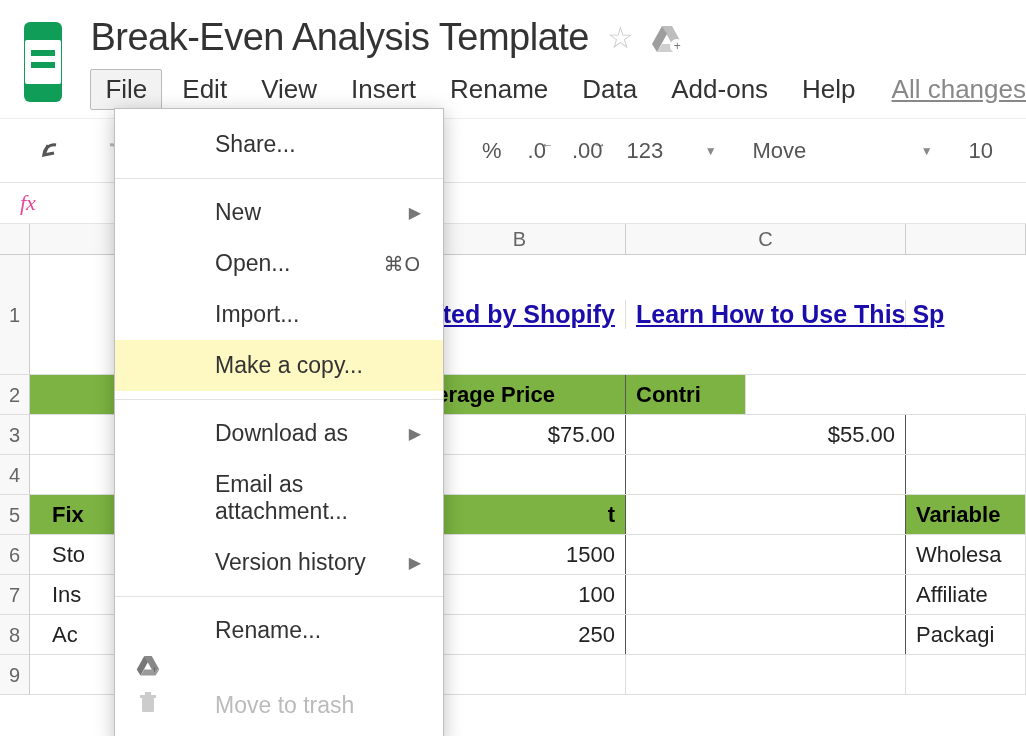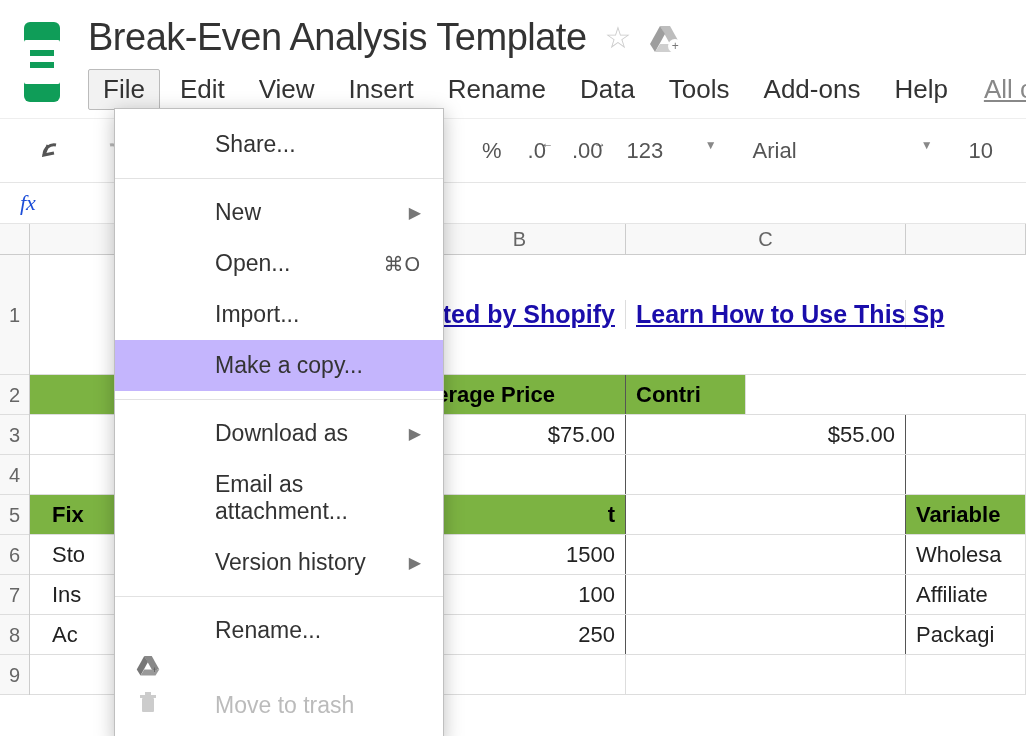--- a/index.html
+++ b/index.html
@@ -36,26 +36,26 @@
   .menubar-item.active { border: 1px solid #bbb; background: #f2f2f2; }
   .status { color: #888; text-decoration: underline; padding-left: 16px; white-space: nowrap; }
 
   .toolbar {
     display: flex; align-items: center; gap: 2px; padding: 8px 12px 8px 30px;
     border-top: 1px solid #eee; margin-top: 8px; font-size: 22px; color: #555;
     height: 64px;
   }
   .tool-btn { padding: 6px 12px; cursor: pointer; display: flex; align-items: center; }
   .tool-sep { width: 1px; height: 36px; background: #ddd; margin: 0 6px; }
-  .tool-select { padding: 4px 10px; min-width: 110px; display: flex; align-items: flex-start; justify-content: space-between; cursor: pointer; }
+  .tool-select { padding: 4px 10px; min-width: 110px; display: flex; align-items: center; justify-content: space-between; cursor: pointer; }
   .tool-select.wide { min-width: 200px; }
   .caret { font-size: 12px; color: #888; margin-left: 10px; }
 
   .fx-row { display: flex; align-items: center; border-top: 1px solid #e5e5e5; border-bottom: 1px solid #e5e5e5; height: 42px; padding-left: 20px; }
-  .fx { font-style: italic; font-family: Georgia, serif; color: #1d4ed8; font-size: 22px; }
+  .fx { font-style: italic; font-family: Georgia, serif; color: #ec4899; font-size: 22px; }
 
   .sheet { position: relative; }
   .col-headers { display: flex; border-bottom: 1px solid #ccc; }
   .rowhead-spacer { width: 64px; border-right: 1px solid #ccc; background: #f8f8f8; height: 30px; }
   .col-h { flex: 0 0 auto; text-align: center; font-size: 20px; color: #666; background: #f8f8f8; border-right: 1px solid #ccc; height: 30px; line-height: 30px; }
   .colA { width: 384px; } 
   .colB { width: 212px; }
   .colC { width: 280px; }
   .colD { width: 120px; }
 
@@ -86,21 +86,21 @@
   .dropdown {
     position: absolute; left: 114px; top: 108px; width: 330px;
     background: #fff; border: 1px solid #bfbfbf; box-shadow: 0 4px 18px rgba(0,0,0,0.25);
     padding: 10px 0; z-index: 100;
   }
   .dd-item {
     display: flex; align-items: center; justify-content: space-between;
     padding: 12px 22px 12px 100px; font-size: 23px; color: #333; cursor: pointer;
     position: relative;
   }
-  .dd-item:hover, .dd-item.hover { background: #c4b5fd; }
+  .dd-item:hover, .dd-item.hover { background: #fef9c3; }
   .dd-item.disabled { color: #bbb; cursor: default; }
   .dd-sep { height: 1px; background: #e2e2e2; margin: 8px 0; }
   .dd-sub { color: #777; font-size: 16px; }
   .dd-shortcut { font-size: 20px; color: #555; letter-spacing: 1px; }
   .dd-left-icon { position: absolute; left: 18px; width: 30px; text-align: center; color: #777; }
   .dd-left-icon.disabled { color: #ccc; }
 </style>
 </head>
 <body>
 
@@ -122,21 +122,20 @@
         </svg>
       </span>
     </div>
     <div class="menubar">
       <span class="menubar-item active">File</span>
       <span class="menubar-item">Edit</span>
       <span class="menubar-item">View</span>
       <span class="menubar-item">Insert</span>
       <span class="menubar-item">Rename</span>
       <span class="menubar-item">Data</span>
-      <span class="menubar-item">Tools</span>
       <span class="menubar-item">Add-ons</span>
       <span class="menubar-item">Help</span>
       <span class="status">All changes</span>
     </div>
   </div>
 </div>
 
 <div class="toolbar">
   <div class="tool-btn">
     <svg width="28" height="20" viewBox="0 0 28 20">
@@ -156,21 +155,21 @@
   </div>
   <div class="tool-btn">
     <span style="position:relative">.00<span style="position:absolute;left:22px;top:-2px;font-size:12px">→</span></span>
   </div>
   <div class="tool-select">
     <span>123</span>
     <span class="caret">▼</span>
   </div>
   <div class="tool-sep"></div>
   <div class="tool-select wide">
-    <span>Arial</span>
+    <span>Move</span>
     <span class="caret">▼</span>
   </div>
   <div class="tool-sep"></div>
   <div class="tool-select">
     <span>10</span>
 
   </div>
   <div class="tool-sep"></div>
 </div>
 

